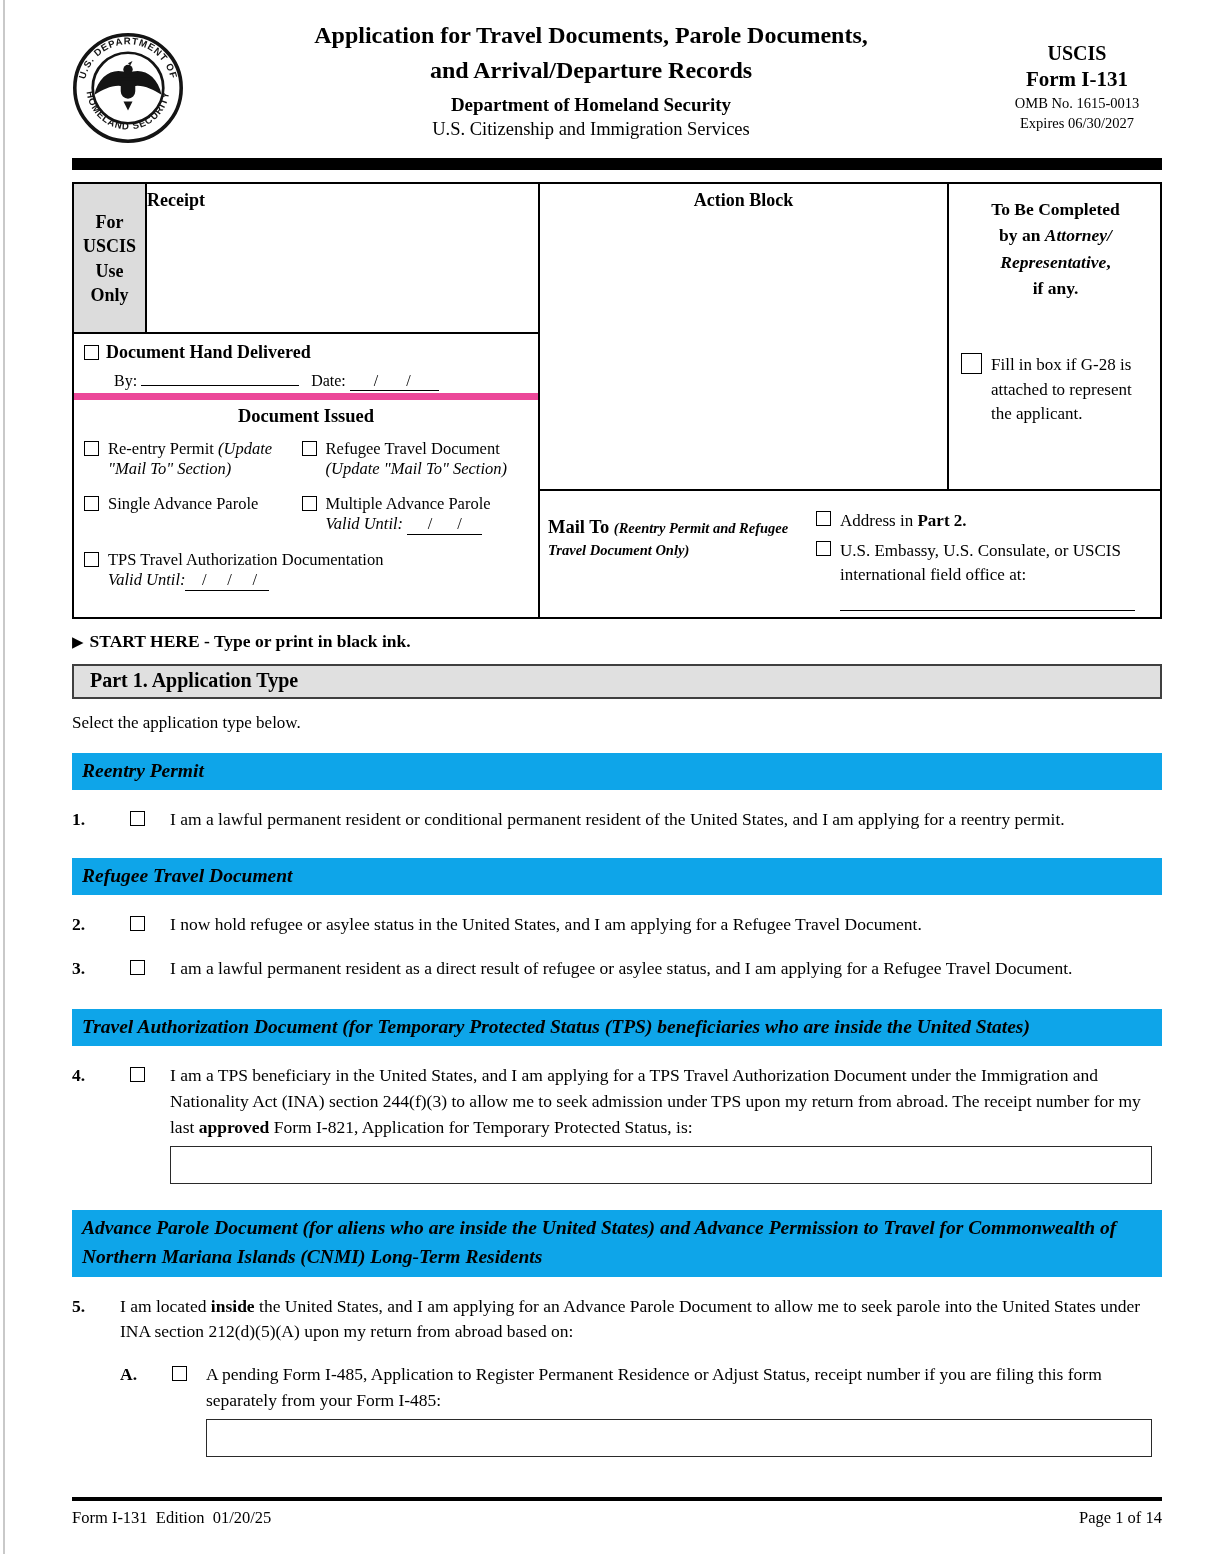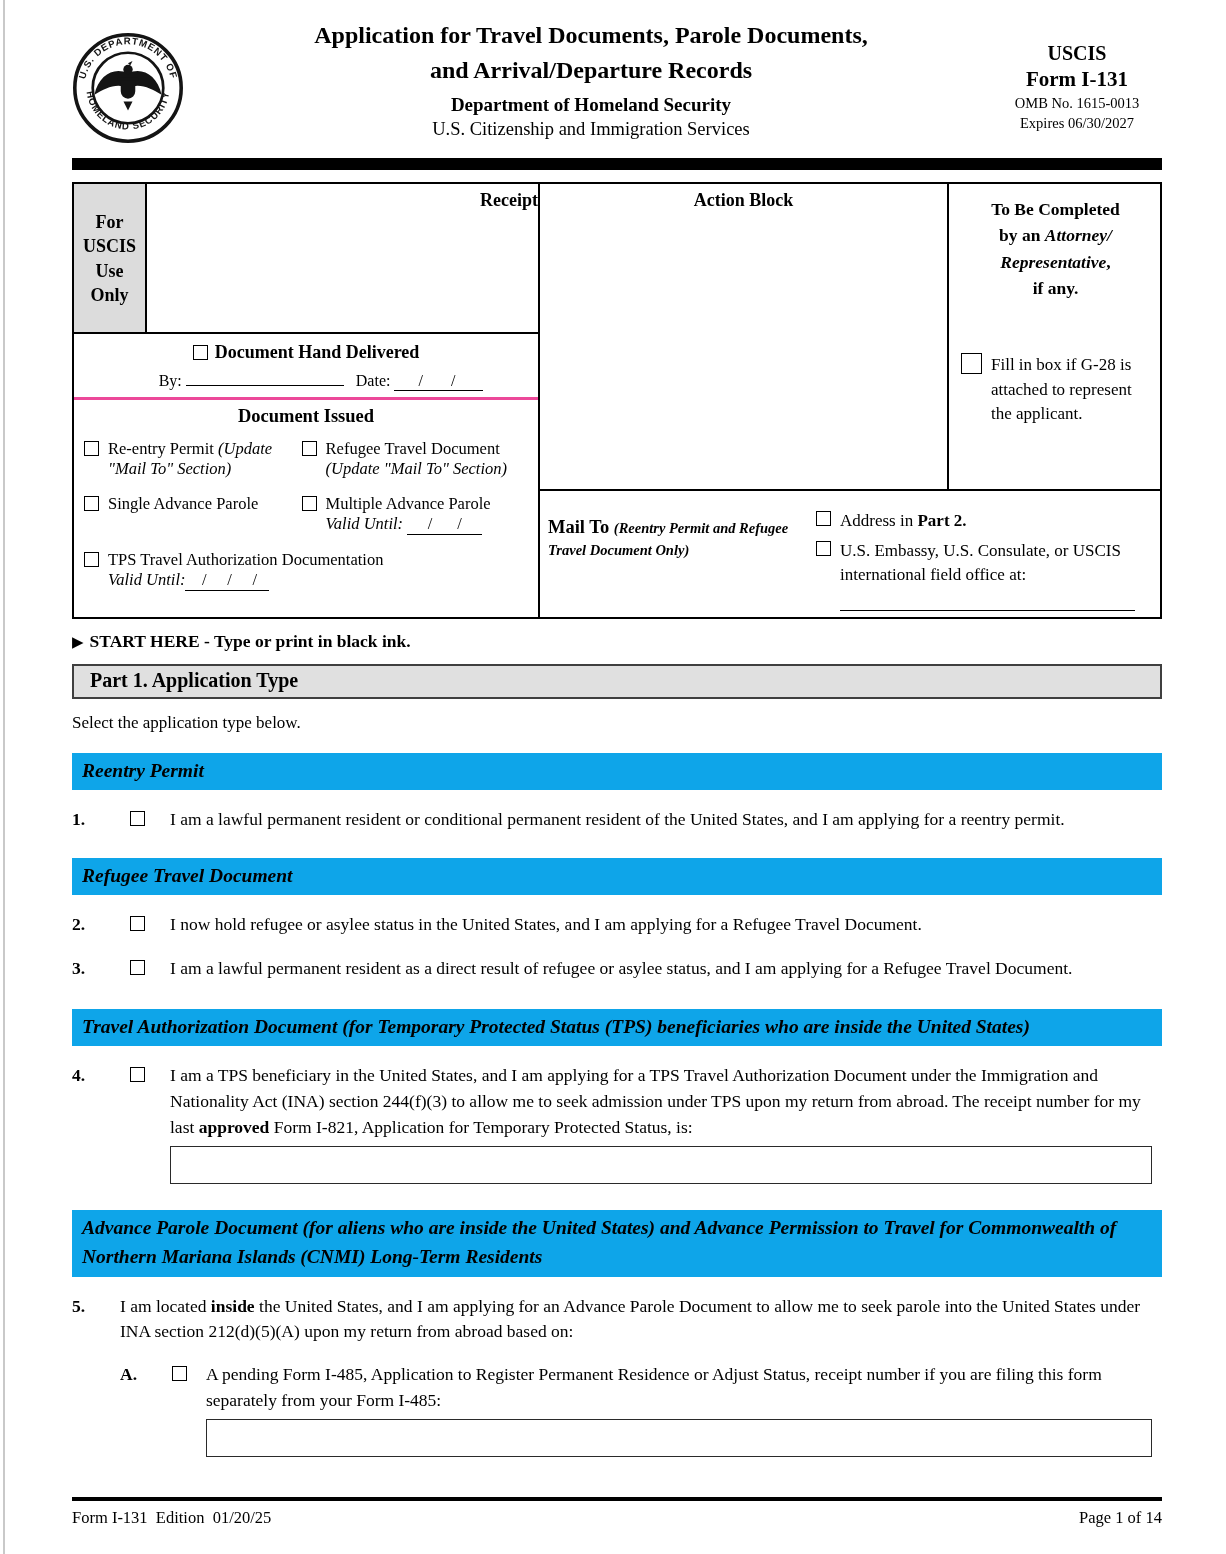--- a/index.html
+++ b/index.html
@@ -34,22 +34,22 @@
   .uscis-table {
     margin-top: 12px; width: 1090px; height: 437px;
     border: 2px solid #000; display: flex; font-size: 16.5px;
   }
   .ut-left { width: 466px; border-right: 2px solid #000; display: flex; flex-direction: column; }
   .ut-receipt-row { height: 150px; border-bottom: 2px solid #000; display: flex; }
   .ut-side {
     width: 73px; border-right: 2px solid #000; background: #dcdcdc;
     font-weight: bold; font-size: 18px; text-align: center; padding-top: 26px; line-height: 1.35;
   }
-  .ut-receipt { flex: 1; text-align: right; padding-top: 6px; font-weight: bold; font-size: 18px; border-radius: 14px; }
-  .ut-hand { height: 66px; border-bottom: 3px solid #ec4899; padding: 8px 10px 0 10px; text-align: center; }
+  .ut-receipt { flex: 1; text-align: left; padding-top: 6px; font-weight: bold; font-size: 18px; border-radius: 14px; }
+  .ut-hand { height: 66px; border-bottom: 7px solid #ec4899; padding: 8px 10px 0 10px; }
   .ut-hand-title { font-weight: bold; font-size: 18px; }
   .ut-byline { margin-top: 9px; padding-left: 30px; font-size: 16px; }
   .ut-issued { flex: 1; padding: 6px 10px 0 10px; }
   .ut-issued-title { text-align: center; font-weight: bold; font-size: 18.5px; margin-bottom: 12px; }
   .di-grid { display: grid; grid-template-columns: 1fr 1.07fr; row-gap: 15px; column-gap: 6px; }
   .di-span { grid-column: 1 / 3; }
   .ut-right { flex: 1; display: flex; flex-direction: column; }
   .ut-top { height: 307px; border-bottom: 2px solid #000; display: flex; }
   .ut-action { width: 409px; border-right: 2px solid #000000; text-align: center; padding-top: 6px; font-weight: bold; font-size: 18px; }
   .ut-attorney { flex: 1; padding: 12px 10px 0 12px; }

